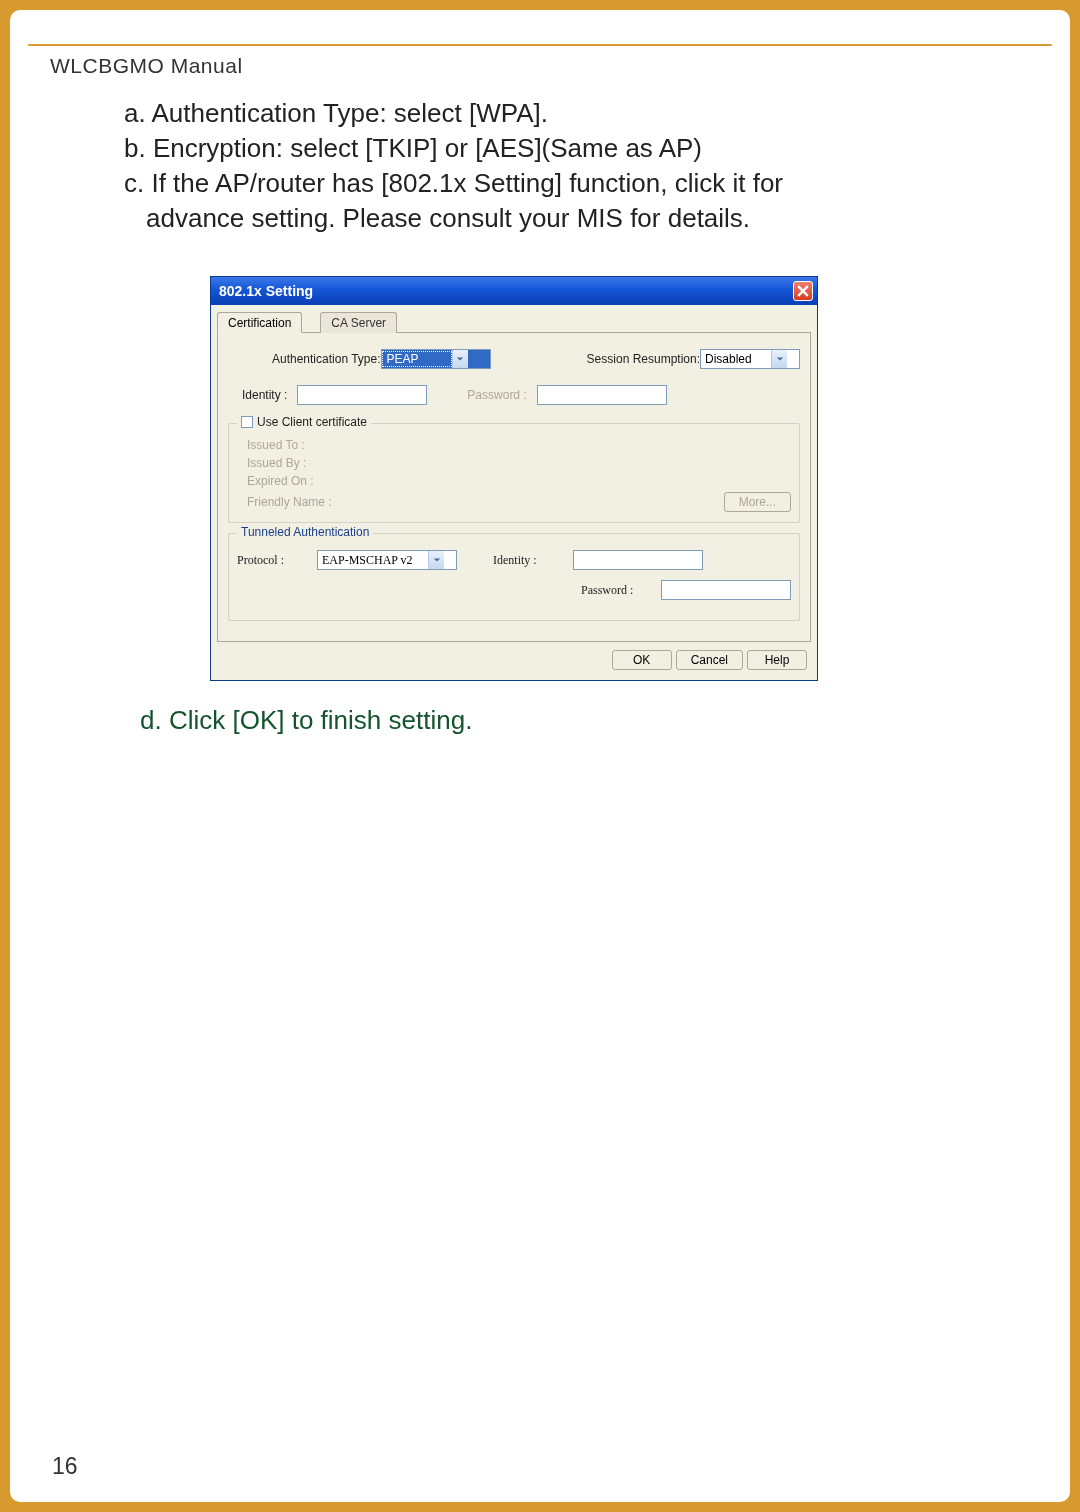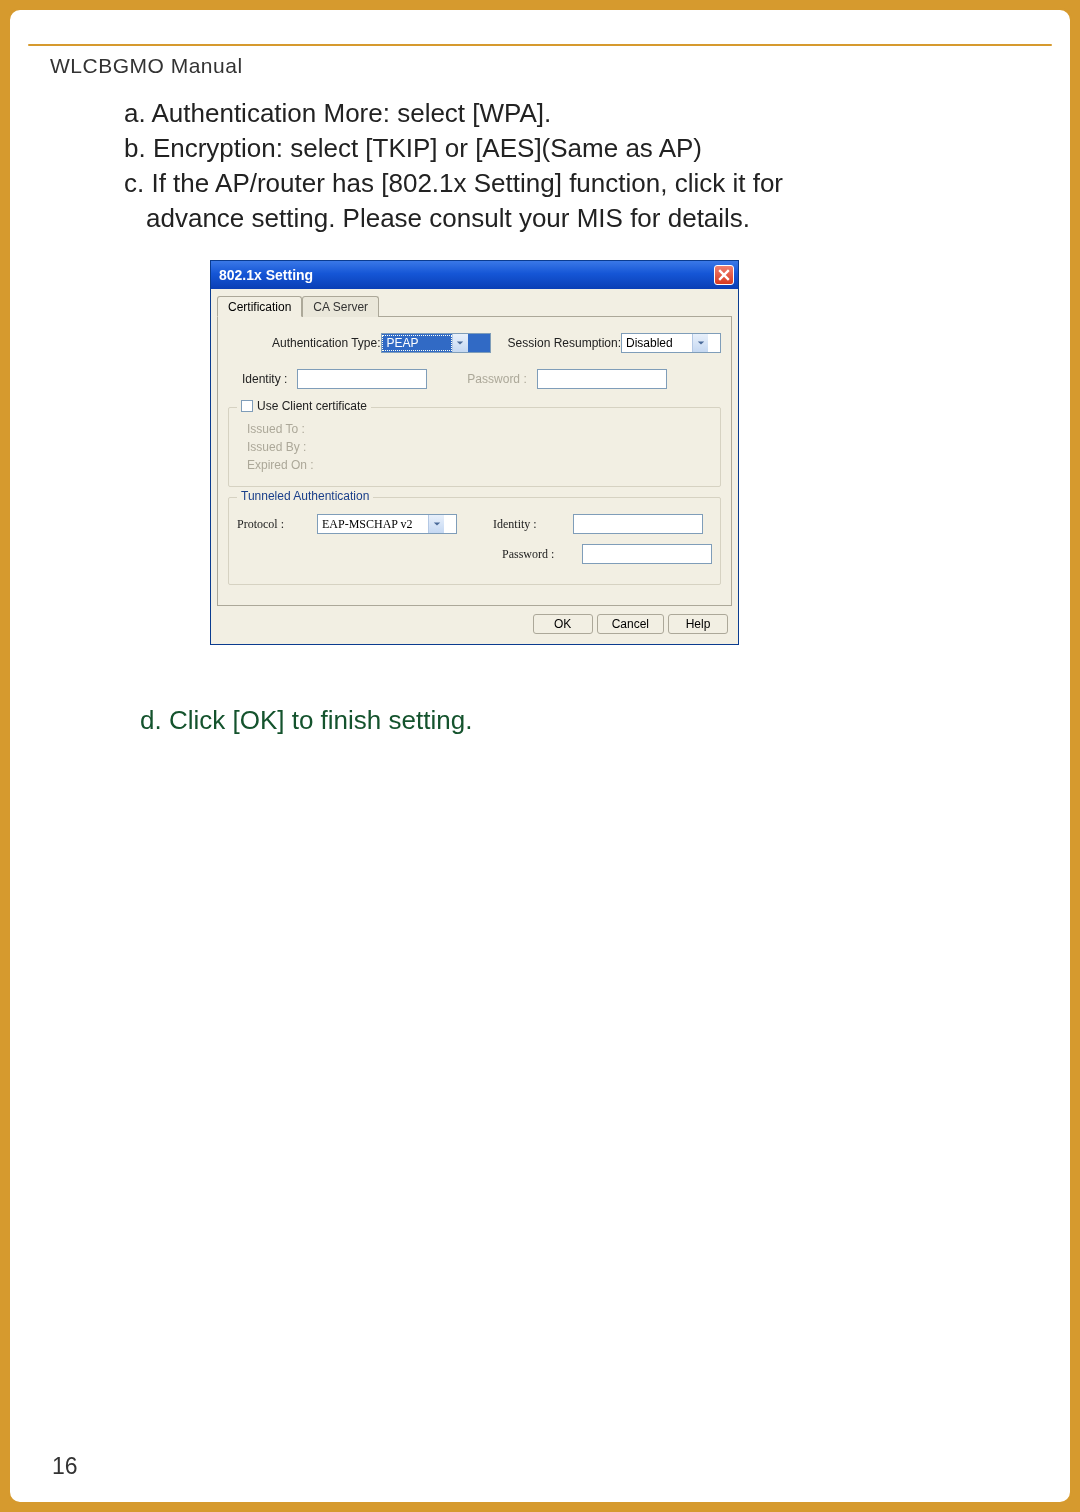--- a/index.html
+++ b/index.html
@@ -45,23 +45,23 @@
     right: 60px;
     font-size: 26px;
     line-height: 1.35;
     color: #222;
     font-family: "Myriad Pro","Segoe UI",Arial,sans-serif;
   }
   .instructions .line { display: block; }
   .instructions .indent { padding-left: 22px; }
   .dialog-wrap {
     position: absolute;
-    top: 250px;
+    top: 266px;
     left: 200px;
-    width: 529px;
+    width: 608px;
     border: 1px solid #0a3b8f;
   }
   .titlebar {
     height: 28px;
     background: linear-gradient(to bottom, #3a78e7 0%, #1556d6 45%, #0a3fb5 100%);
     display: flex;
     align-items: center;
     justify-content: space-between;
     padding: 0 4px 0 8px;
   }
@@ -94,21 +94,21 @@
   }
   .tab {
     font-size: 12px;
     font-family: Tahoma, Arial, sans-serif;
     padding: 3px 10px 0 10px;
     border: 1px solid #aca899;
     border-bottom: none;
     border-top-left-radius: 3px;
     border-top-right-radius: 3px;
     background: #f2efe3;
-    margin-right: 0;
+    margin-right: 18px;
     position: relative;
     top: 1px;
   }
   .tab.active {
     background: #f2efe3;
     z-index: 2;
     border-bottom: 1px solid #f2efe3;
   }
   .tab.inactive {
     background: #eae7da;
@@ -246,21 +246,21 @@
   }
 </style>
 </head>
 <body>
 
 <div class="page">
   <div class="header-rule"></div>
   <div class="header-title">WLCBGMO  Manual</div>
 
   <div class="instructions">
-    <span class="line">a. Authentication More: select [WPA].</span>
+    <span class="line">a. Authentication Type: select [WPA].</span>
     <span class="line">b. Encryption: select [TKIP] or [AES](Same as AP)</span>
     <span class="line">c. If the AP/router has [802.1x Setting] function, click it for</span>
     <span class="line indent">advance setting. Please consult your MIS for details.</span>
   </div>
 
   <div class="dialog-wrap">
     <div class="titlebar">
       <span class="titlebar-text">802.1x Setting</span>
       <span class="closebtn">
         <svg viewBox="0 0 10 10">
@@ -307,20 +307,24 @@
 
         <div class="fieldset">
           <div class="fieldset-legend">
             <span class="chk"></span>
             <span>Use Client certificate</span>
           </div>
           <div class="cert-rows">
             <div class="crow">Issued To :</div>
             <div class="crow">Issued By :</div>
             <div class="crow">Expired On :</div>
+            <div style="display:flex;align-items:center;">
+              <div class="crow" style="flex:1;margin:0;">Friendly Name :</div>
+              <span class="btn disabled">More...</span>
+            </div>
           </div>
         </div>
 
         <div class="fieldset">
           <div class="fieldset-legend" style="color:#1a3f8a;">Tunneled Authentication</div>
           <div class="tun-row" style="margin-top:8px;">
             <span class="lbl">Protocol :</span>
             <span class="combo" style="width:140px;">
               <span class="combo-text" style="min-width:110px;color:#000;">EAP-MSCHAP v2</span>
               <span class="combo-arrow">

